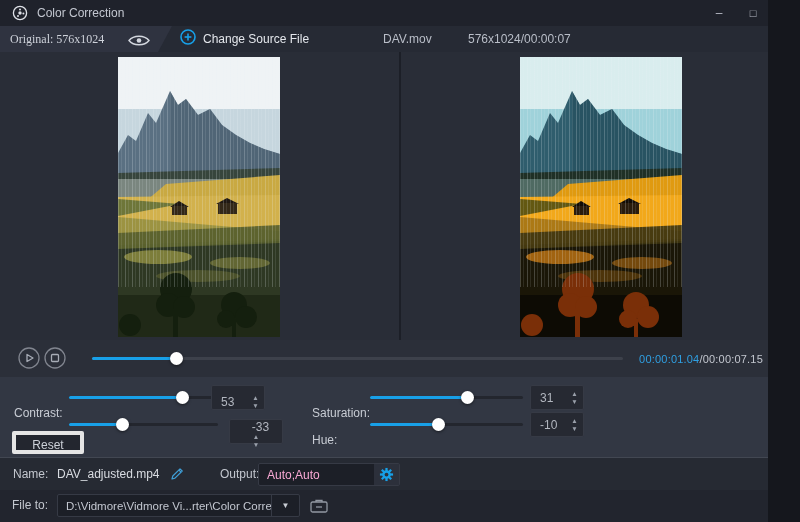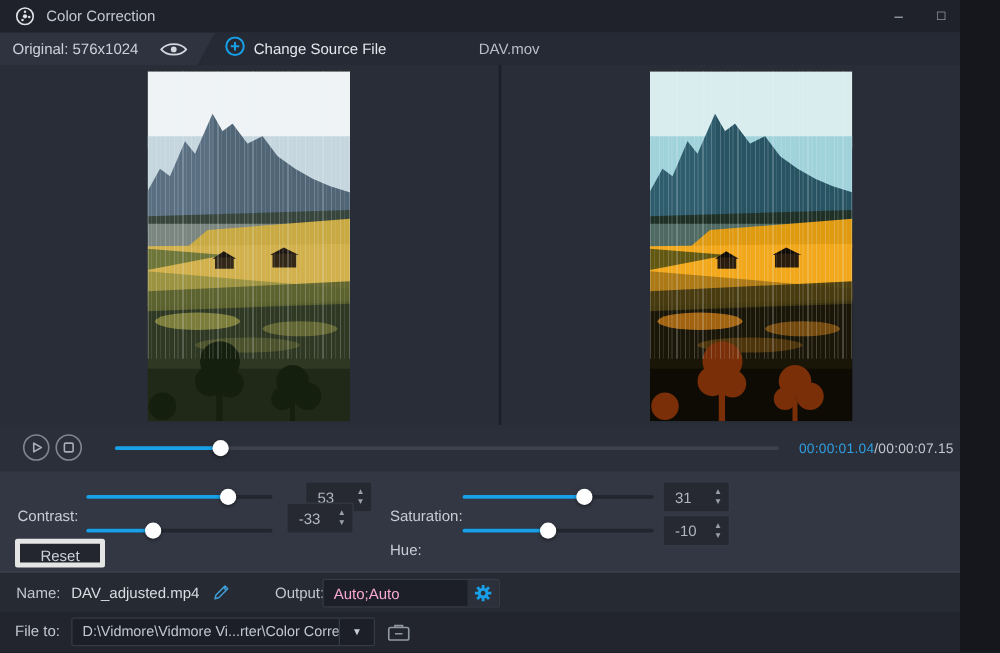--- a/index.html
+++ b/index.html
@@ -12,21 +12,21 @@
   .app-logo { position:absolute; left:12px; top:5px; width:16px; height:16px; }
   .window-title { position:absolute; left:37px; top:0; height:26px; line-height:26px; font-size:12px; color:#c3c7d0; }
   .winbtn { position:absolute; top:0; width:26px; height:26px; line-height:26px; text-align:center; font-size:12px; color:#b9bdc7; cursor:pointer; }
   .winbtn.min { left:706px; }
   .winbtn.max { left:740px; font-size:11px; }
   .winbtn.close { left:772px; }
 
   
   .topbar { position:absolute; left:0; top:26px; width:800px; height:26px; background:#262a34; }
   .tab-original { position:absolute; left:0; top:0; width:172px; height:26px; background:#2f3340;
-      clip-path:polygon(0 0,100% 0,calc(100% - 14px) 100%,0 100%); display:flex; align-items:center; }
+      clip-path:polygon(0 0,100% 0,calc(100% - 14px) 100%,0 100%); display:flex; align-items:center;font-family:Liberation Serif, serif; }
   .tab-original .lbl { margin-left:10px; font-size:12px; color:#ced2da; }
   .eye-wrap { position:absolute; left:128px; top:7px; width:22px; height:13px; cursor:pointer; }
   .topbar-right { position:absolute; right:0; top:0; width:148px; height:26px; background:#1f222c;
       clip-path:polygon(14px 0,100% 0,100% 100%,0 100%); }
   .topbar-right .lbl { position:absolute; right:10px; top:0; line-height:26px; font-size:12px; color:#b9bec8; }
   .change-source { position:absolute; left:180px; top:0; height:26px; display:flex; align-items:center; gap:7px; cursor:pointer; }
   .change-source .lbl { font-size:12px; color:#e4e7ec; }
   .src-file { position:absolute; left:383px; top:0; line-height:26px; font-size:12px; color:#b9bec8; }
   .src-info { position:absolute; left:468px; top:0; line-height:26px; font-size:12px; color:#b9bec8; }
 
@@ -135,20 +135,21 @@
       <span>
         <svg viewBox="0 0 16 16" width="16" height="16">
           <circle cx="8" cy="8" r="7" fill="none" stroke="#17a0e8" stroke-width="1.6"></circle>
           <line x1="8" y1="4.6" x2="8" y2="11.4" stroke="#17a0e8" stroke-width="1.6"></line>
           <line x1="4.6" y1="8" x2="11.4" y2="8" stroke="#17a0e8" stroke-width="1.6"></line>
         </svg>
       </span>
       <span class="lbl">Change Source File</span>
     </div>
     <span class="src-file">DAV.mov</span>
+    <span class="src-info">576x1024/00:00:07</span>
   </div>
 
   <div class="preview">
     <div class="video video--original">
       <svg viewBox="0 0 162 280" preserveAspectRatio="none">
         <rect x="0" y="0" width="162" height="280" fill="var(--bot1)"></rect>
         <rect x="0" y="0" width="162" height="62" fill="var(--sky1)"></rect>
         <rect x="0" y="52" width="162" height="70" fill="var(--sky2)"></rect>
         <path d="M0,96 L10,78 L18,84 L30,56 L38,66 L52,34 L60,48 L68,42 L80,58 L92,52 L104,68 L118,78 L132,86 L146,92 L162,97 L162,128 L0,128 Z" fill="var(--mtn)"></path>
         <path d="M52,34 L60,48 L68,42 L80,58 L92,52 L104,68 L118,78 L132,86 L146,92 L162,97 L162,128 L52,128 Z" fill="var(--mtnD)" opacity="0.55"></path>
@@ -250,21 +251,21 @@
     </div>
   </div>
 
   <div class="adjust">
     <span class="adj-label" style="left:14px;top:7px;">Contrast:</span>
     <div class="slider adj-slider" style="left: 69px; top: 13px; --pct: 76%;">
       <div class="track"></div>
         <div class="fill"></div>
         <div class="handle"></div>
     </div>
-    <div class="valbox" style="left:244px;top:8px;">
+    <div class="valbox" style="left:211px;top:8px;align-items:flex-end;">
       <span class="num">53</span>
       <span class="spin">
           <span>▲</span>
           <span>▼</span>
         </span>
     </div>
 
     <span class="adj-label" style="left:312px;top:7px;">Saturation:</span>
     <div class="slider adj-slider wide" style="left: 370px; top: 13px; --pct: 64%;">
       <div class="track"></div>
@@ -278,21 +279,21 @@
           <span>▼</span>
         </span>
     </div>
 
     <span class="adj-label" style="left:14px;top:34px;">Brightness:</span>
     <div class="slider adj-slider" style="left: 69px; top: 40px; --pct: 36%;">
       <div class="track"></div>
         <div class="fill"></div>
         <div class="handle"></div>
     </div>
-    <div class="valbox" style="left:229px;top:25px;">
+    <div class="valbox" style="left:229px;top:42px;flex-direction:column;">
       <span class="num">-33</span>
       <span class="spin">
           <span>▲</span>
           <span>▼</span>
         </span>
     </div>
 
     <span class="adj-label" style="left:312px;top:34px;">Hue:</span>
     <div class="slider adj-slider wide" style="left: 370px; top: 40px; --pct: 45%;">
       <div class="track"></div>

